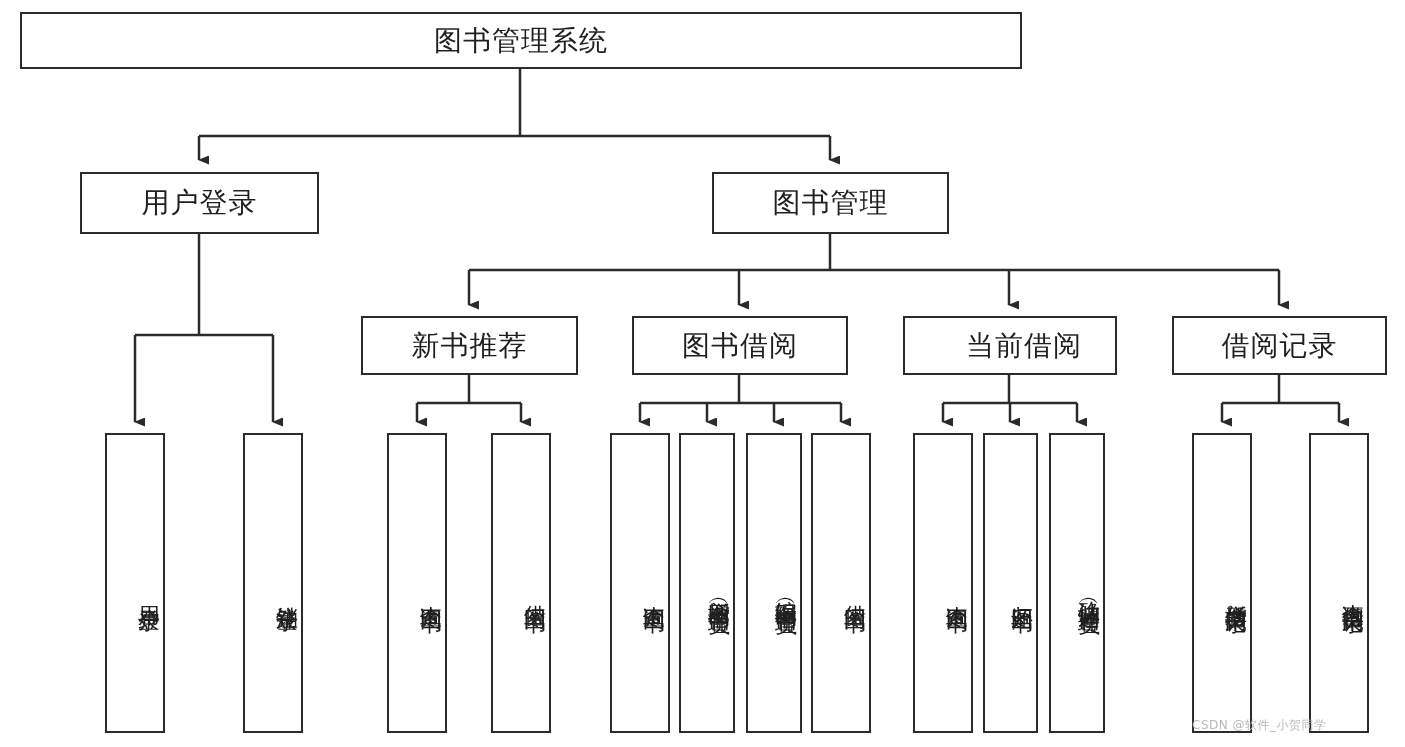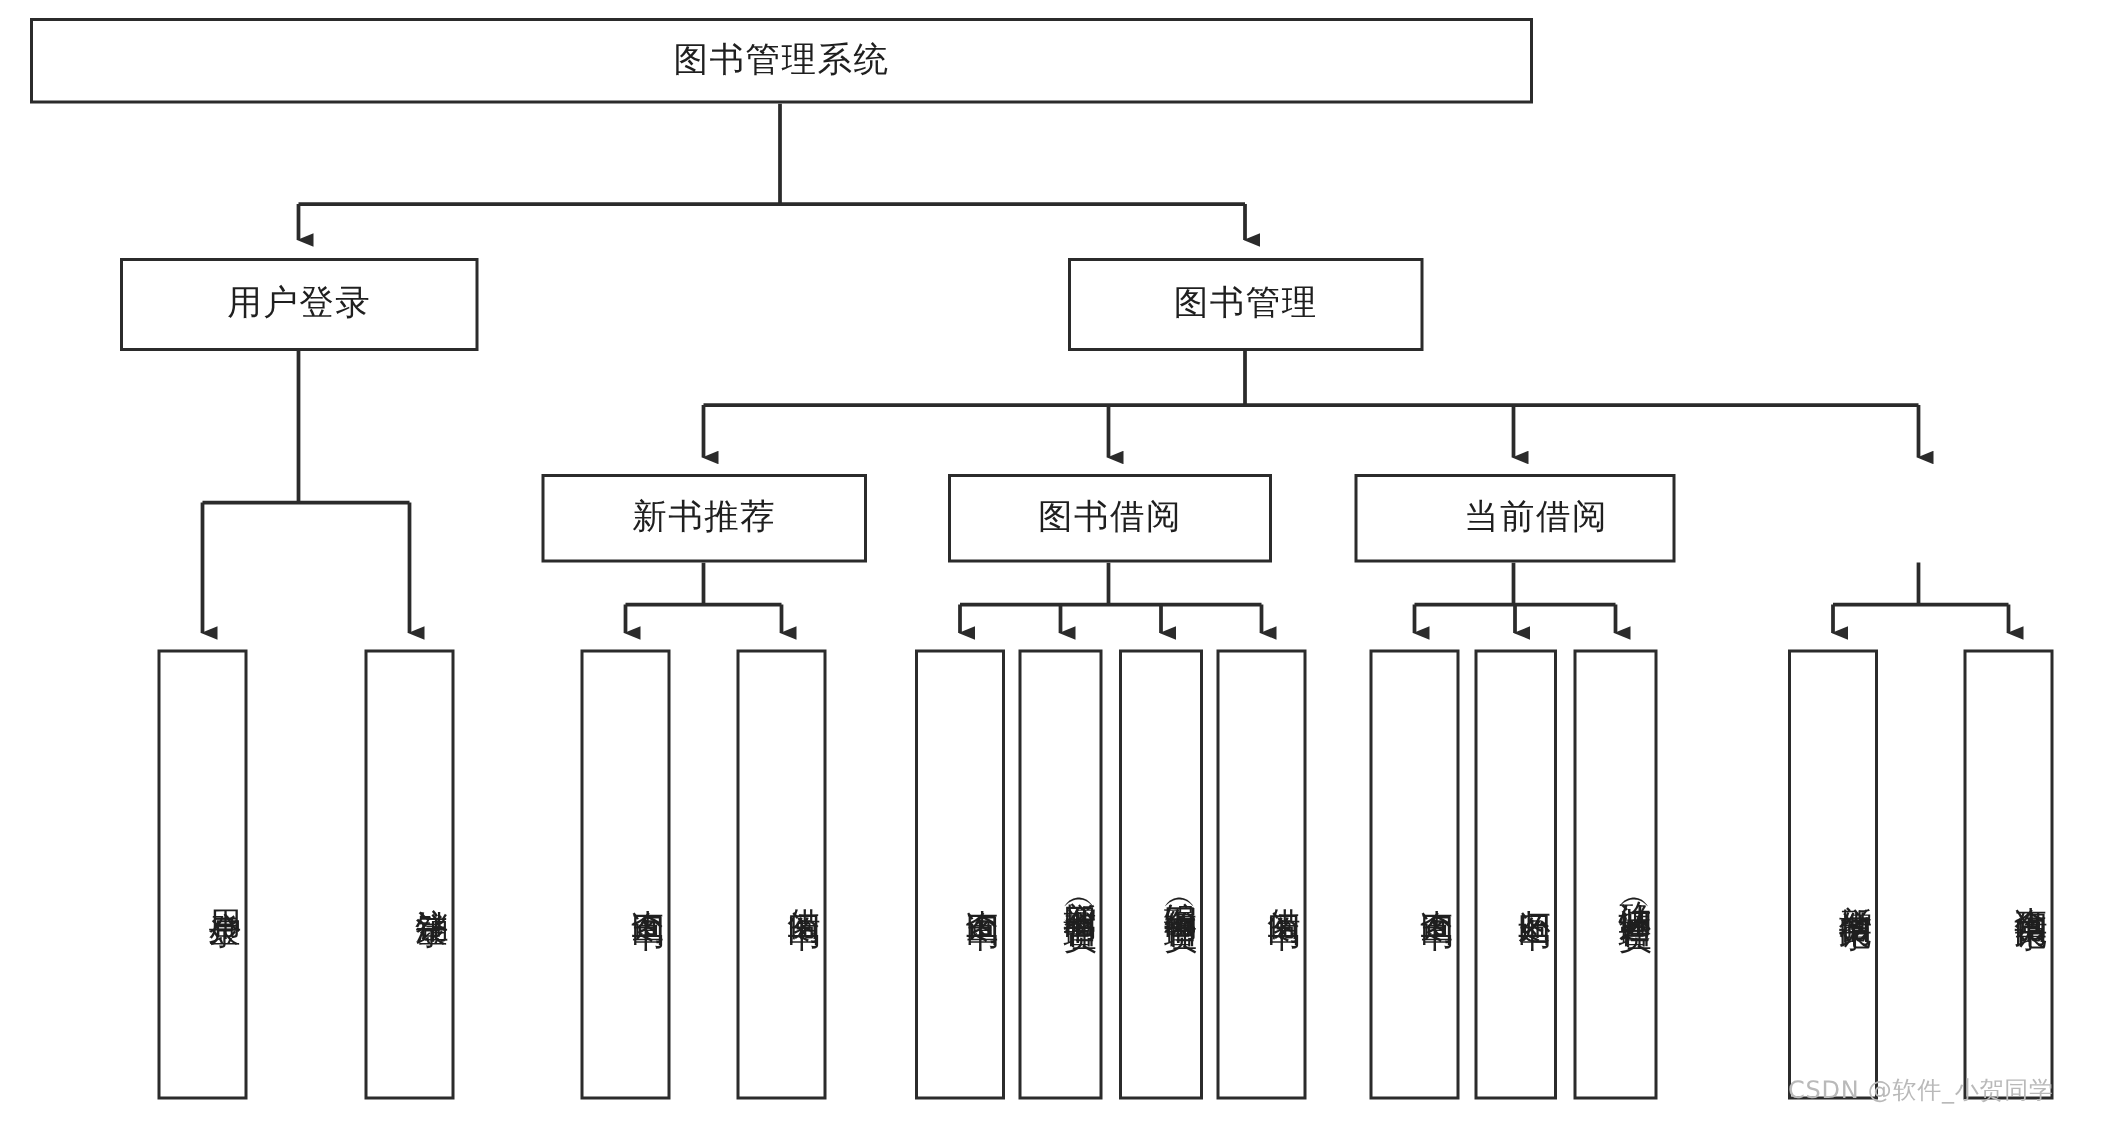--- a/index.html
+++ b/index.html
@@ -29,37 +29,37 @@
     box-sizing: border-box;
     border: 2px solid #2b2b2b;
     background: #ffffff;
     color: #1f1f1f;
     display: flex;
     align-items: center;
     justify-content: center;
     text-align: center;
   }
   .node.h {
-    font-size: 23px;
+    font-size: 28px;
     line-height: 1.2;
     letter-spacing: 1px;
   }
   .node.v {
     writing-mode: vertical-rl;
     text-orientation: upright;
     font-size: 22px;
     line-height: 1.25;
     letter-spacing: 2px;
     padding-top: 18px;
     align-items: flex-start;
     justify-content: center;
   }
   .watermark {
     position: absolute;
-    font-size: 16px;
+    font-size: 12px;
     color: #b9b9b9;
     letter-spacing: 0.5px;
     white-space: nowrap;
     user-select: none;
   }
 </style>
 </head>
 <body>
 
 <div id="canvas">
@@ -130,20 +130,23 @@
 
   <div class="node h" style="left:361px; top:316px; width:217px; height:59px;">
     <span>新书推荐</span>
   </div>
   <div class="node h" style="left:632px; top:316px; width:216px; height:59px;">
     <span>图书借阅</span>
   </div>
   <div class="node h" style="left:903px; top:316px; width:214px; height:59px;padding-left:28px;">
     <span>当前借阅</span>
   </div>
+  <div class="node h" style="left:1172px; top:316px; width:215px; height:59px;">
+    <span>借阅记录</span>
+  </div>
 
   <div class="node v" style="left:105px; top:433px; width:60px; height:300px;">
     <span>用户登录</span>
   </div>
   <div class="node v" style="left:243px; top:433px; width:60px; height:300px;">
     <span>注销登录</span>
   </div>
 
   <div class="node v" style="left:387px; top:433px; width:60px; height:300px;">
     <span>查询图书</span>

